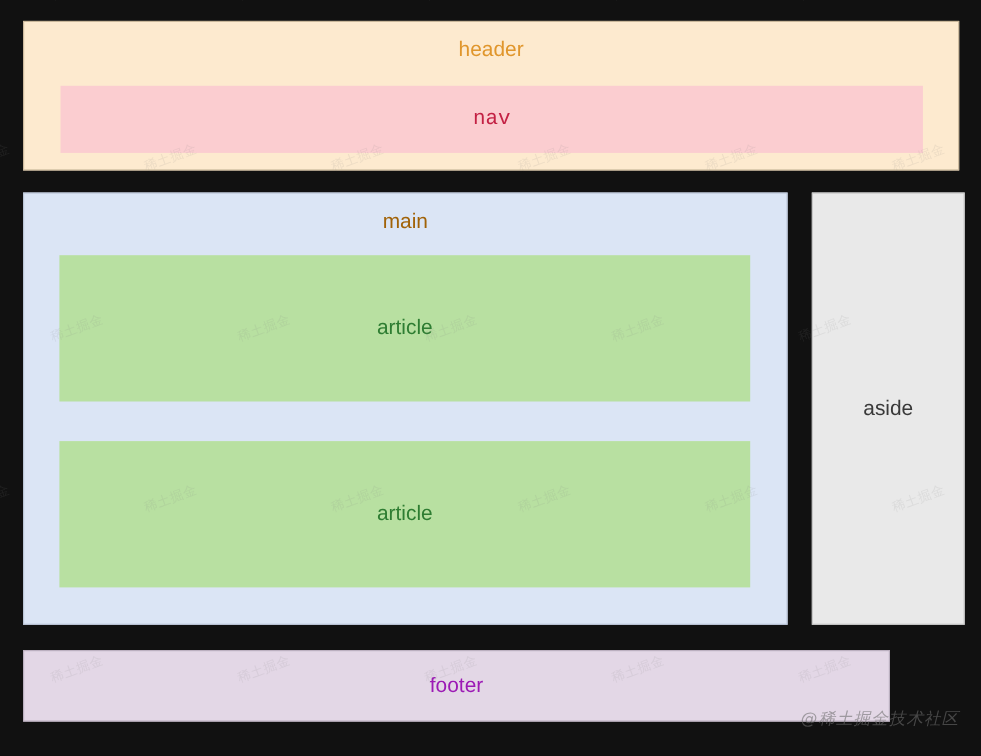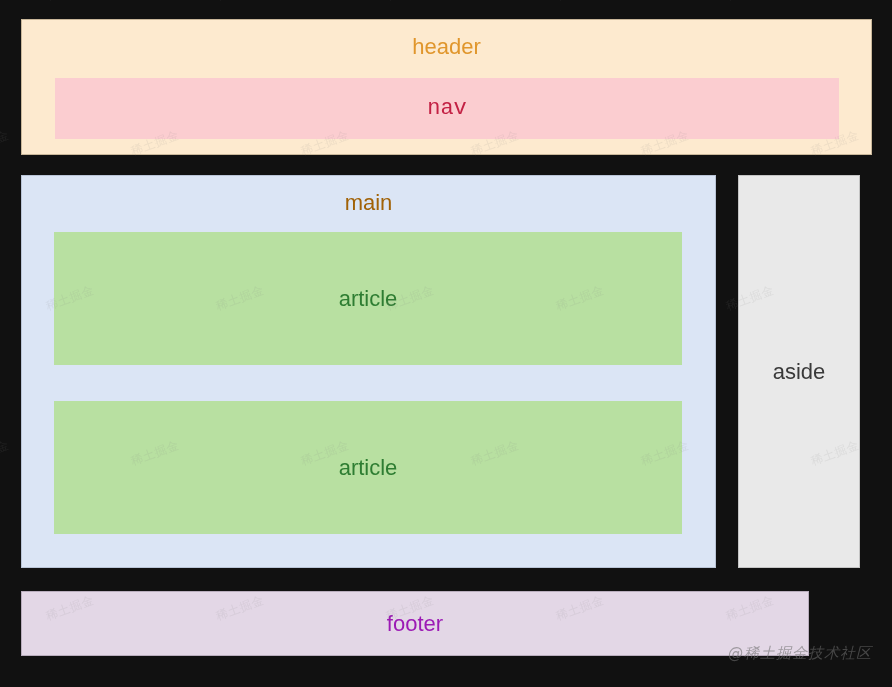--- a/index.html
+++ b/index.html
@@ -44,21 +44,21 @@
   
   .box {
     position: absolute;
     box-sizing: border-box;
     display: flex;
     align-items: center;
     justify-content: center;
     z-index: 2;
   }
   .box-label {
-    font-size: 22px;
+    font-size: 19px;
     font-weight: 400;
     line-height: 1;
     user-select: none;
   }
 
   #header-box {
     left: 21px;  top: 19px;
     width: 851px; height: 136px;
     background: #fdeacf;
     border: 1px solid #c9b79a;
@@ -96,21 +96,21 @@
   }
   #article-2 {
     left: 54px; top: 401px;
     width: 628px; height: 133px;
     background: #b8e0a1;
   }
   .article-box .box-label { color: #2e7d32; }
 
   #aside-box {
     left: 738px; top: 175px;
-    width: 122px; height: 393px;
+    width: 139px; height: 393px;
     background: #e9e9e9;
     border: 1px solid #c4c4c4;
     align-items: center;
     justify-content: center;
   }
   #aside-box .box-label { color: #3a3a3a; }
 
   #footer-box {
     left: 21px; top: 591px;
     width: 788px; height: 65px;

